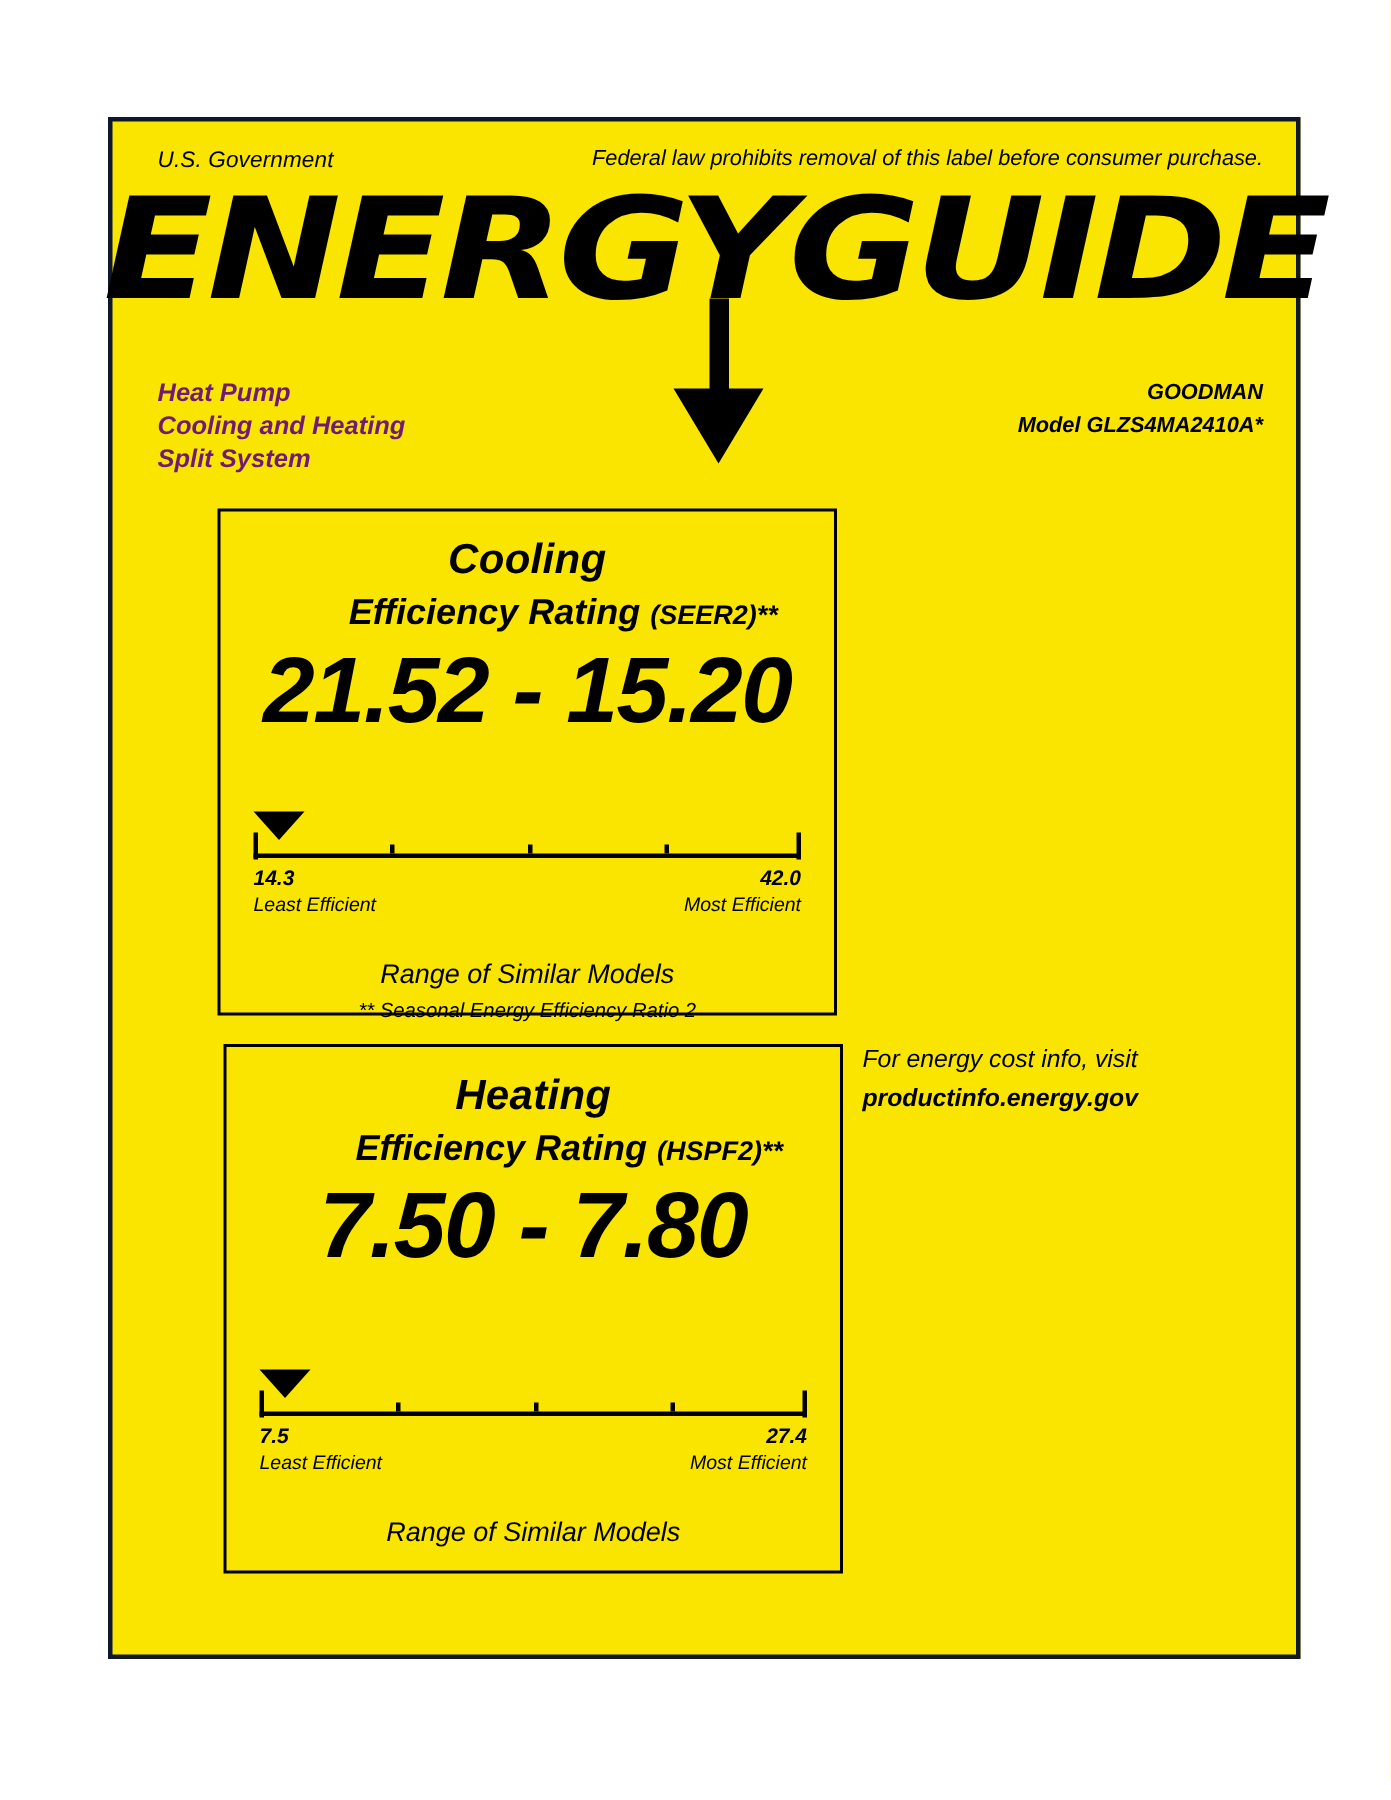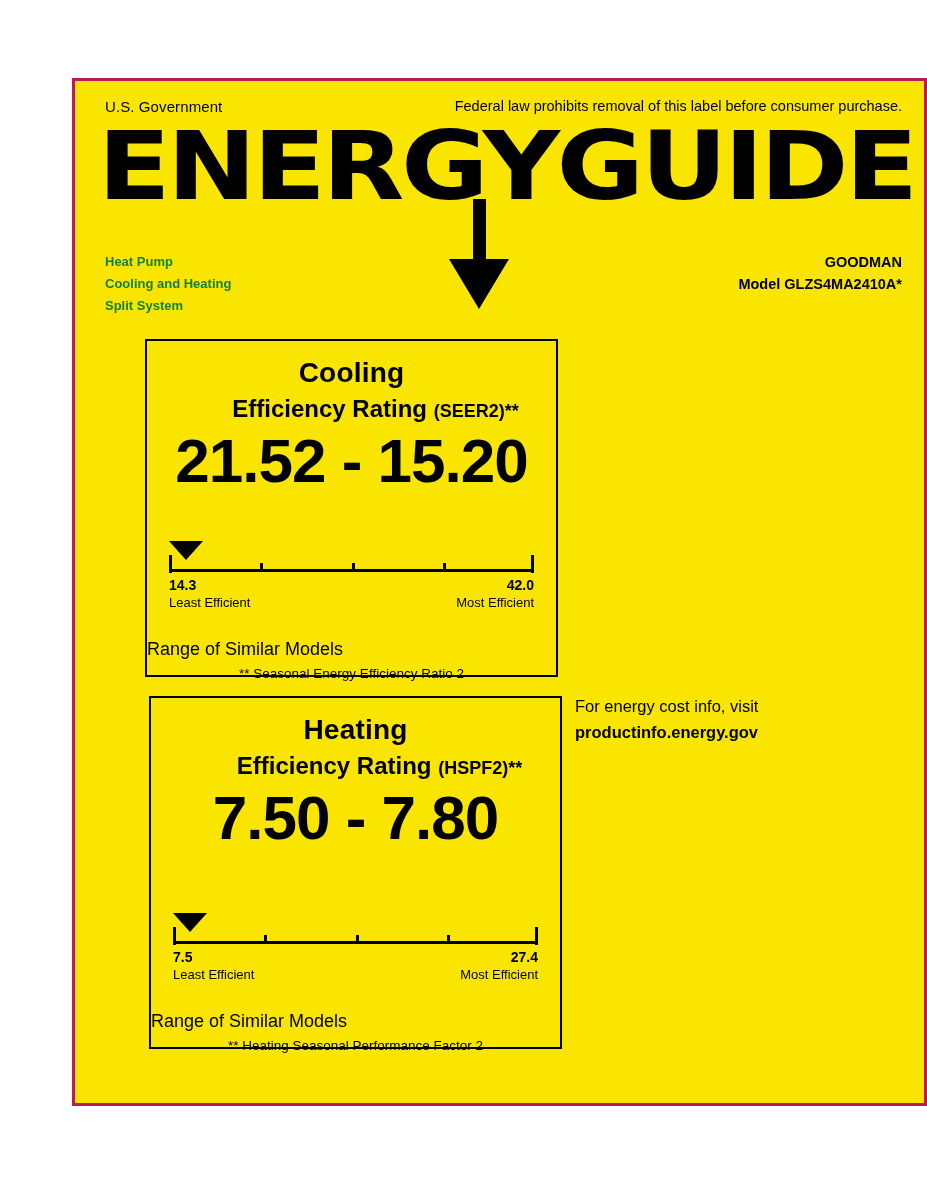--- a/index.html
+++ b/index.html
@@ -14,25 +14,26 @@
     position: relative;
     width: 927px;
     height: 1200px;
     background: #ffffff;
     overflow: hidden;
   }
   .label {
     position: absolute;
     left: 72px;
     top: 78px;
-    width: 855px;
+    width: 795px;
     height: 1028px;
     background: #f9e500;
-    border: 3px solid #be185d;
+    border: 3px solid #0f172a;
     box-sizing: border-box;
+    font-style: italic;
   }
   .inner {
     position: absolute;
     left: 0;
     top: 0;
     right: 0;
     bottom: 0;
   }
 
   
@@ -98,24 +99,24 @@
     height: 0;
     border-left: 30px solid transparent;
     border-right: 30px solid transparent;
     border-top: 50px solid #000;
   }
 
   .product-type {
     position: absolute;
     left: 30px;
     top: 170px;
-    font-size: 13px;
+    font-size: 17px;
     font-weight: bold;
     line-height: 22px;
-    color: #15803d;
+    color: #701a75;
   }
   .brand {
     position: absolute;
     right: 22px;
     top: 170px;
     text-align: right;
     font-size: 14.5px;
     font-weight: bold;
     line-height: 22px;
     color: #000;
@@ -229,20 +230,21 @@
     position: absolute;
     top: 54px;
     right: 0;
     font-size: 13px;
     color: #000;
   }
   .range-caption {
     position: absolute;
     left: 0;
     right: 0;
+    text-align: center;
     font-size: 18px;
     color: #000;
   }
   .footnote {
     position: absolute;
     left: 0;
     right: 0;
     text-align: center;
     font-size: 13.5px;
     color: #000;
@@ -357,21 +359,20 @@
           <div class="tick-mid" style="left:50%;"></div>
           <div class="tick-mid" style="left:75%;"></div>
           <div class="tick-end" style="right:0px;"></div>
           <div class="scale-min">7.5</div>
           <div class="scale-max">27.4</div>
           <div class="least">Least Efficient</div>
           <div class="most">Most Efficient</div>
         </div>
 
         <div class="range-caption" id="heating-range">Range of Similar Models</div>
-        <div class="footnote" id="heating-foot">** Heating Seasonal Performance Factor 2</div>
       </div>
 
 
       <div class="cost-info">
         <span>For energy cost info, visit</span>
         <span class="site">productinfo.energy.gov</span>
       </div>
 
     </div>
   </div>

